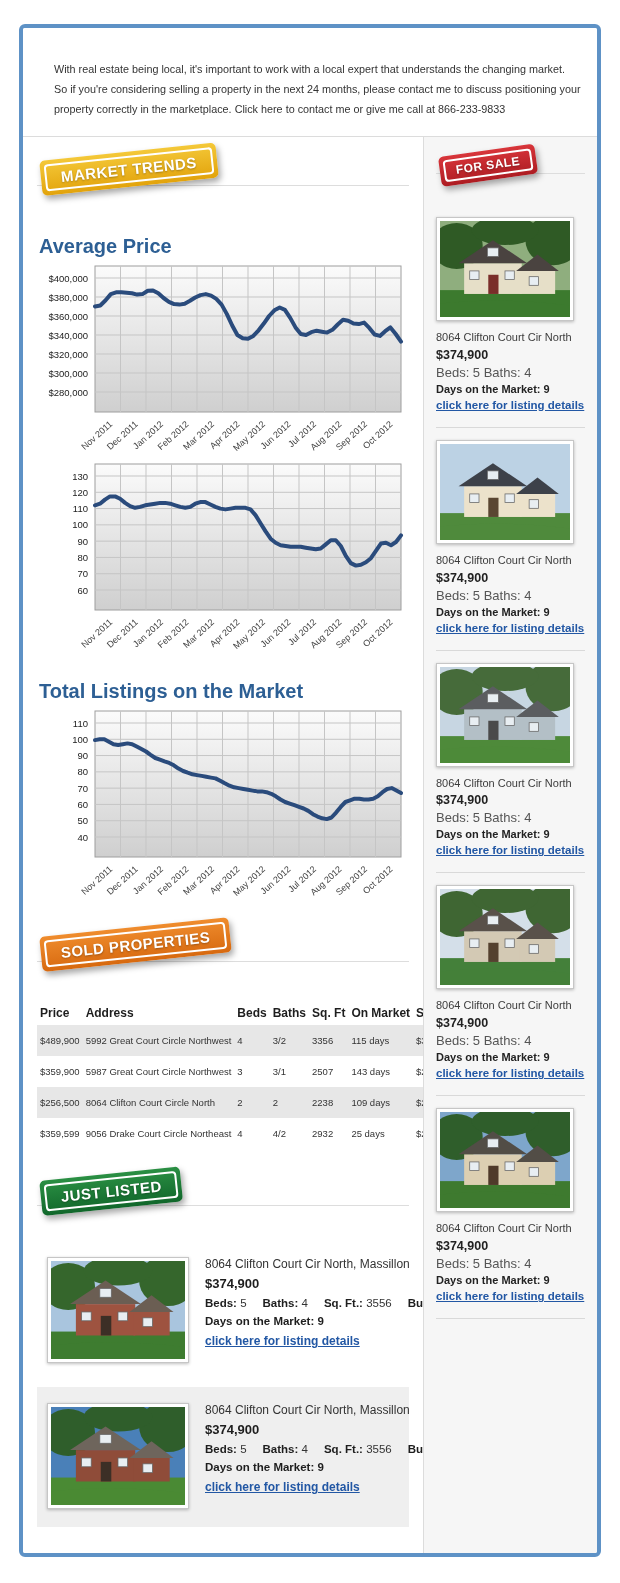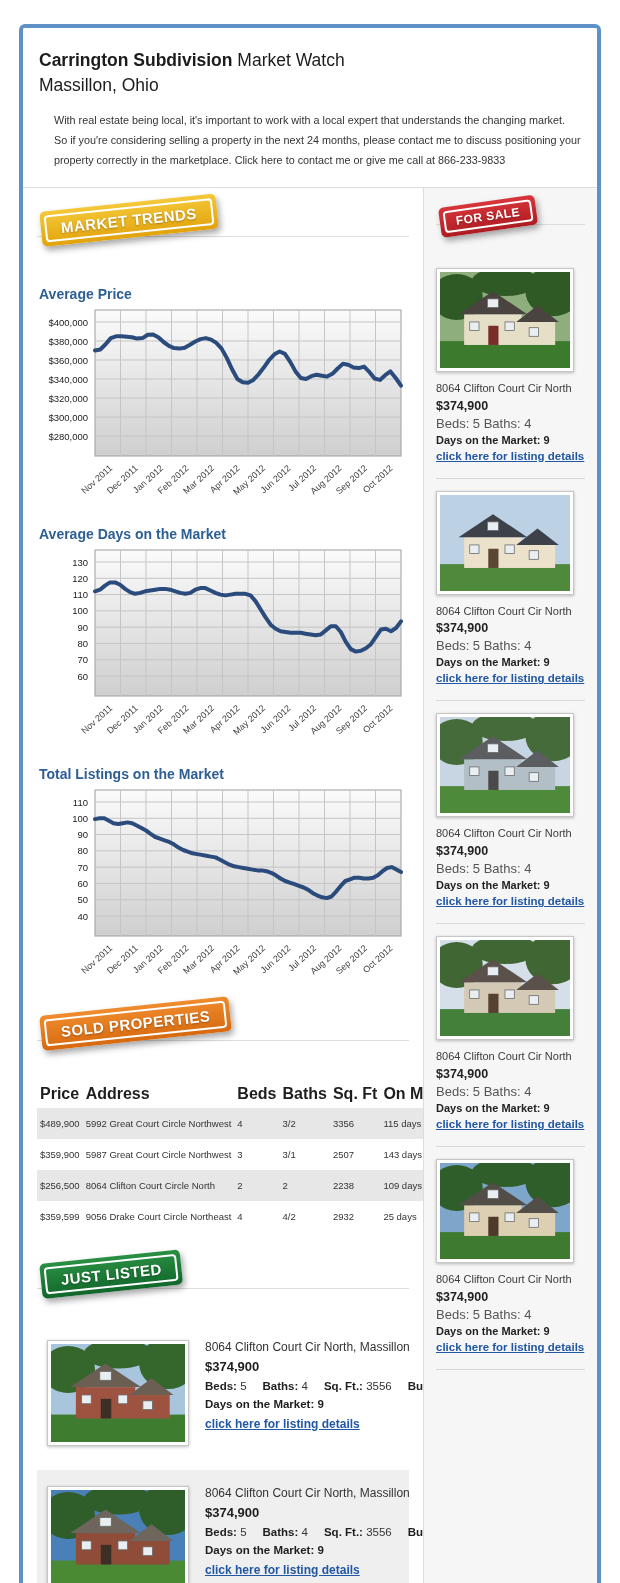--- a/index.html
+++ b/index.html
@@ -29,39 +29,39 @@
                   text-shadow:0 1px 2px rgba(0,0,0,0.3); }
   .badge.gold   { background:linear-gradient(180deg,#f4c838,#e2a30c); }
   .badge.orange { background:linear-gradient(180deg,#ef8c2d,#d7690f); }
   .badge.green  { background:linear-gradient(180deg,#2a8f43,#11672b); }
   .badge.red    { background:linear-gradient(180deg,#d8353a,#ad1c22); transform:rotate(-8deg); }
   .badge.red .inner { font-size:12px; padding:2px 10px; }
   .badge-row.small { height:44px; margin:6px 0 10px 0; }
   .badge-row.small .rule { top:22px; }
 
   
-  .chart-heading { font-size:14px; font-weight:bold; color:#2d5f94; margin:20px 0 6px 2px; }
+  .chart-heading { font-size:20px; font-weight:bold; color:#2d5f94; margin:20px 0 6px 2px; }
   .chart svg { display:block; }
 
   
   .photo-frame { background:#fff; border:1px solid #c6c6c6; padding:3px; box-shadow:0 1px 3px rgba(0,0,0,0.25); }
   .photo-frame svg { display:block; }
 
   
   .s-listing { padding:12px 0 14px 0; border-bottom:1px solid #d9d9d9; }
   .s-listing .photo-frame { width:138px; height:104px; }
   .s-addr { font-size:11px; color:#3c3c3c; margin-top:9px; line-height:1.35; }
   .s-price { font-size:12.5px; font-weight:bold; color:#222; margin-top:3px; }
   .s-bb { font-size:13px; color:#555; margin-top:3px; }
   .s-days { font-size:11px; font-weight:bold; color:#222; margin-top:3px; }
   .s-link { display:inline-block; font-size:11.5px; font-weight:bold; color:#2257a4; text-decoration:underline; margin-top:4px; cursor:pointer; }
 
   
   .sold-table { width:100%; border-collapse:collapse; font-size:9.5px; color:#333; margin-top:10px; }
-  .sold-table th { text-align:left; font-size:16px; color:#1e1e1e; padding:5px 3px; white-space:nowrap;margin-top:32px; }
+  .sold-table th { text-align:left; font-size:12px; color:#1e1e1e; padding:5px 3px; white-space:nowrap;margin-top:32px; }
   .sold-table td { padding:10px 3px; white-space:nowrap; }
   .sold-table tr.alt { background:#e7e7e7; }
 
   
   .jl-item { display:flex; gap:16px; padding:16px 10px 18px 10px; margin-top:6px; }
   .jl-item.alt { background:#efefef; }
   .jl-item .photo-frame { width:142px; height:106px; flex:none; }
   .jl-addr { font-size:12px; color:#333; }
   .jl-price { font-size:13px; font-weight:bold; color:#1e1e1e; margin-top:5px; }
   .jl-specs { font-size:11.5px; color:#333; margin-top:6px; }
@@ -69,23 +69,20 @@
   .jl-specs .lab { font-weight:bold; color:#1e1e1e; }
   .jl-days { font-size:11.5px; font-weight:bold; color:#1e1e1e; margin-top:6px; }
   .jl-link { display:inline-block; font-size:12px; font-weight:bold; color:#2257a4; text-decoration:underline; margin-top:7px; cursor:pointer; }
 </style>
 </head>
 <body>
 
 <div class="email-border">
 
   <div class="header">
-    <div class="title"><b>Carrington Subdivision</b><span> Market Watch</span><br>
-      <span>Massillon, Ohio</span>
-    </div>
     <p class="intro"><span>With real estate being local, it's important to work with a local expert that understands the changing market. So if you're considering selling a property in the next 24 months, please contact me to discuss positioning your property correctly in the marketplace. </span><span>Click here to contact me</span><span> or give me call at 866-233-9833</span></p>
   </div>
 
   <div class="content">
 
     <div class="main">
 
       <div class="badge-row">
         <div class="rule"></div>
         <div class="badge gold"><span class="inner">MARKET TRENDS</span></div>
@@ -138,21 +135,20 @@
               <text x="279.85" y="161" text-anchor="end" font-size="9" fill="#444" font-family="Liberation Sans, sans-serif" transform="rotate(-42 279.85 161)">Jul 2012</text>
               <text x="305.35" y="161" text-anchor="end" font-size="9" fill="#444" font-family="Liberation Sans, sans-serif" transform="rotate(-42 305.35 161)">Aug 2012</text>
               <text x="330.84999999999997" y="161" text-anchor="end" font-size="9" fill="#444" font-family="Liberation Sans, sans-serif" transform="rotate(-42 330.84999999999997 161)">Sep 2012</text>
               <text x="356.34999999999997" y="161" text-anchor="end" font-size="9" fill="#444" font-family="Liberation Sans, sans-serif" transform="rotate(-42 356.34999999999997 161)">Oct 2012</text>
               <polyline points="58.0,42.5 63.3,41.5 68.6,36.3 73.8,30.1 79.1,28.3 84.4,28.3 89.7,28.7 94.9,29.2 100.2,30.6 105.5,30.1 110.8,26.8 116.0,26.4 121.3,29.2 126.6,34.0 131.9,37.8 137.1,40.1 142.4,40.6 147.7,39.7 153.0,36.8 158.2,33.5 163.5,31.1 168.8,30.1 174.1,31.6 179.3,34.9 184.6,40.6 189.9,50.1 195.2,61.5 200.4,71.0 205.7,74.3 211.0,74.8 216.3,71.9 221.6,66.3 226.8,59.6 232.1,52.0 237.4,46.3 242.7,43.5 247.9,45.8 253.2,53.9 258.5,63.4 263.8,70.0 269.0,71.0 274.3,68.2 279.6,66.7 284.9,67.7 290.1,68.6 295.4,65.8 300.7,60.5 306.0,55.8 311.2,56.8 316.5,59.6 321.8,60.1 327.1,58.6 332.3,63.9 337.6,70.5 342.9,71.9 348.2,67.2 353.4,63.4 358.7,70.0 364.0,77.7" fill="none" stroke="#2a4b7c" stroke-width="4" stroke-linejoin="round" stroke-linecap="round"></polyline>
             </svg>
           </div>
       </div>
 
       <div>
-        <div class="chart-heading">Average Days on the Market</div>
         <div class="chart">
             <svg width="372" height="198" viewBox="0 0 372 198">
               <defs>
                 <linearGradient id="g1" x1="0" y1="0" x2="0" y2="1">
                   <stop offset="0" stop-color="#fbfbfb"></stop>
                   <stop offset="1" stop-color="#cfcfcf"></stop>
                 </linearGradient>
               </defs>
               <rect x="58" y="2" width="306" height="146" fill="url(#g1)" stroke="#9e9e9e" stroke-width="1"></rect>
               <line x1="58" y1="14" x2="364" y2="14" stroke="#c5c5c5" stroke-width="1"></line>

